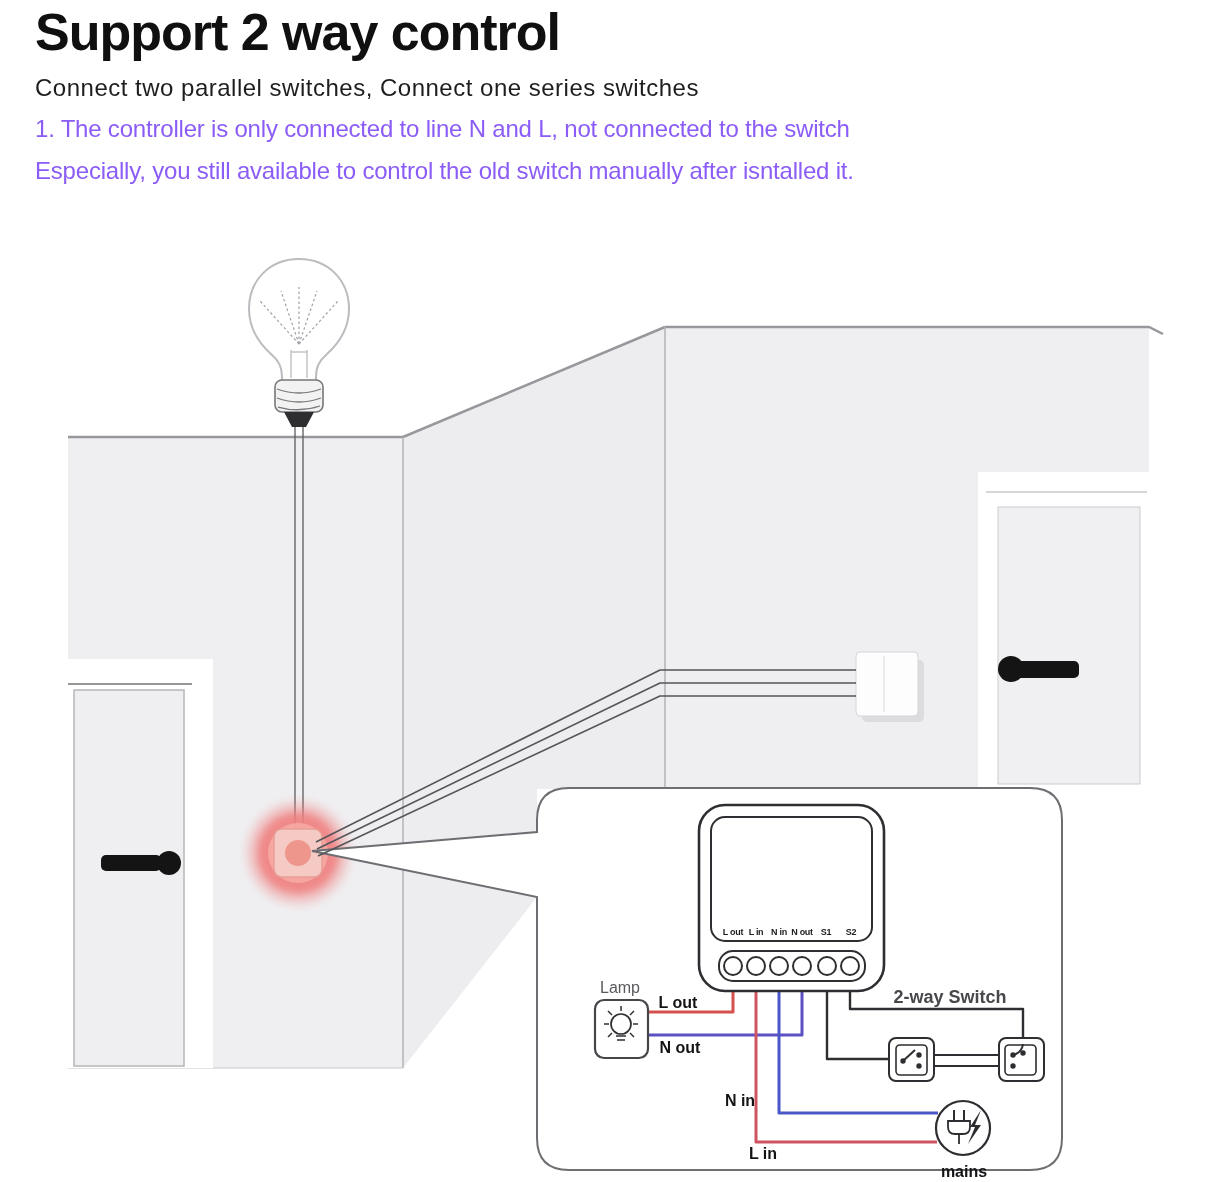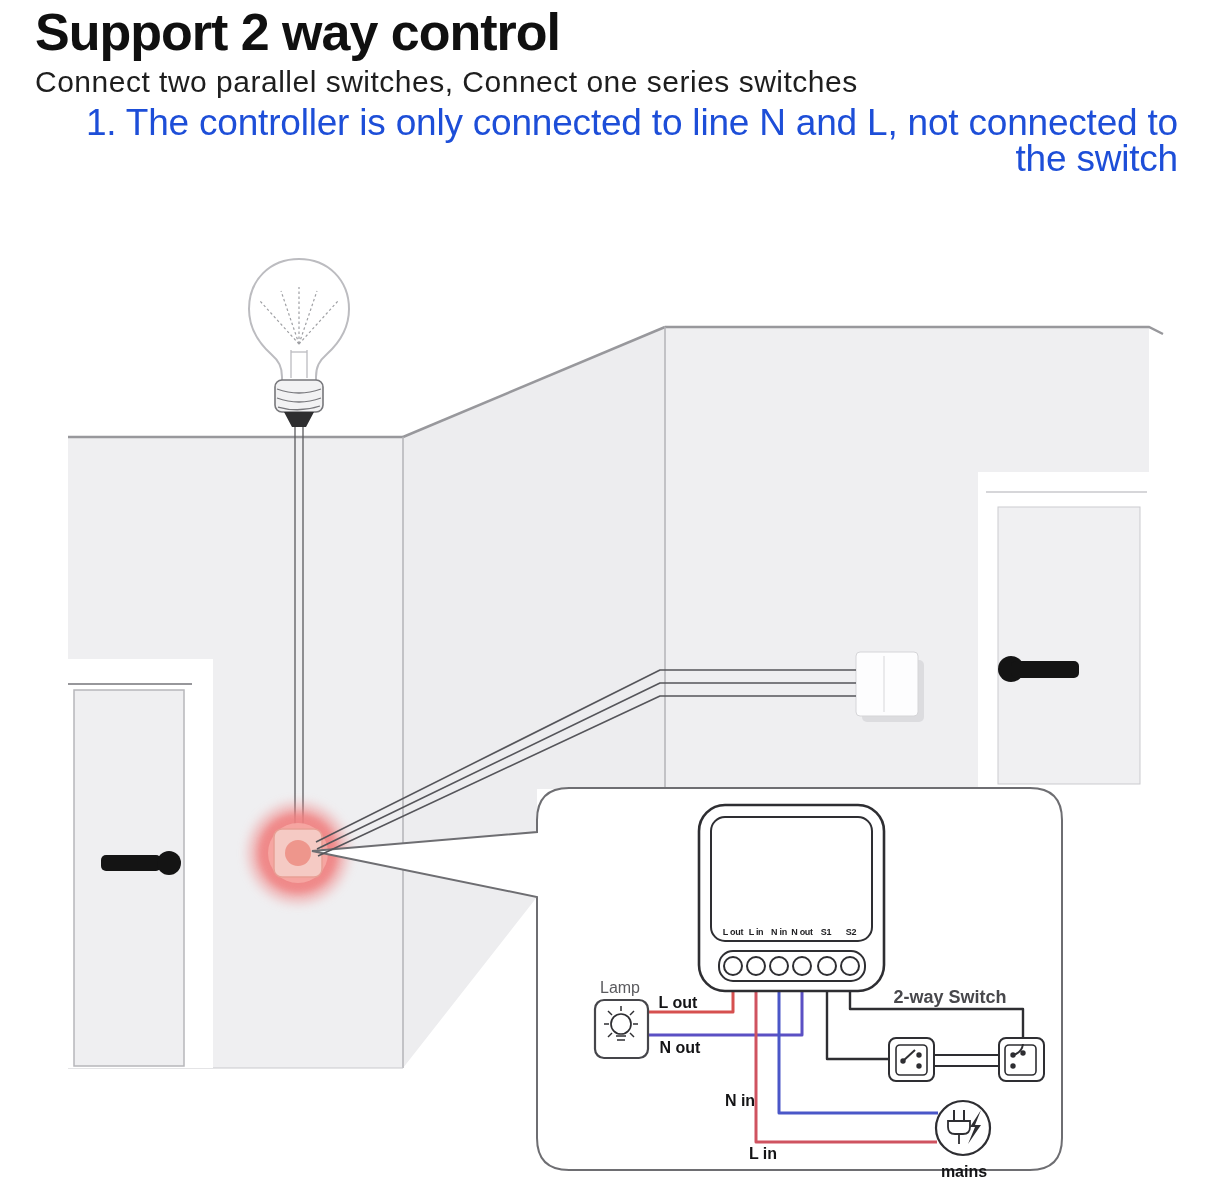--- a/index.html
+++ b/index.html
@@ -13,50 +13,50 @@
   header{padding:4px 0 0 35px;}
   h1.title{
     margin:0;
     font-size:52px;
     font-weight:700;
     letter-spacing:-1px;
     color:#101010;
     line-height:1.1;
   }
   p.subtitle{
-    margin:4px 0 0 0;
-    font-size:30px;
+    margin:10px 0 0 0;
+    font-size:24px;
     letter-spacing:0.5px;
     color:#1e1e1e;
     line-height:34px;
   }
   p.bodyline{
     margin:6px 0 0 0;
-    font-size:37px;
+    font-size:24px;
     letter-spacing:-0.2px;
-    color:#1d4ed8;
+    color:#8b5cf6;
     line-height:36px;
-    text-align:right;
   }
   svg.scene{position:absolute;top:232px;left:0;}
   text{font-family:"Liberation Sans", sans-serif;}
   .term-label{font-size:9px;font-weight:bold;fill:#212124;letter-spacing:-0.3px;}
   .wire-label{font-size:16px;font-weight:bold;fill:#141416;}
   .soft-label{font-size:16px;fill:#5a5a5e;}
   .switch-label{font-size:18px;font-weight:600;fill:#48484c;}
 </style>
 </head>
 <body>
 
 <div class="page">
 
   <header>
     <h1 class="title">Support 2 way control</h1>
     <p class="subtitle">Connect two parallel switches, Connect one series switches</p>
     <p class="bodyline">1. The controller is only connected to line N and L, not connected to the switch</p>
+    <p class="bodyline">Especially, you still available to control the old switch manually after isntalled it.</p>
   </header>
 
   <svg class="scene" width="1206" height="950" viewBox="0 232 1206 950">
     <defs>
       <filter id="blur6" x="-60%" y="-60%" width="220%" height="220%">
           <feGaussianBlur stdDeviation="6"></feGaussianBlur>
         </filter>
       <filter id="blur3" x="-60%" y="-60%" width="220%" height="220%">
           <feGaussianBlur stdDeviation="3"></feGaussianBlur>
         </filter>

